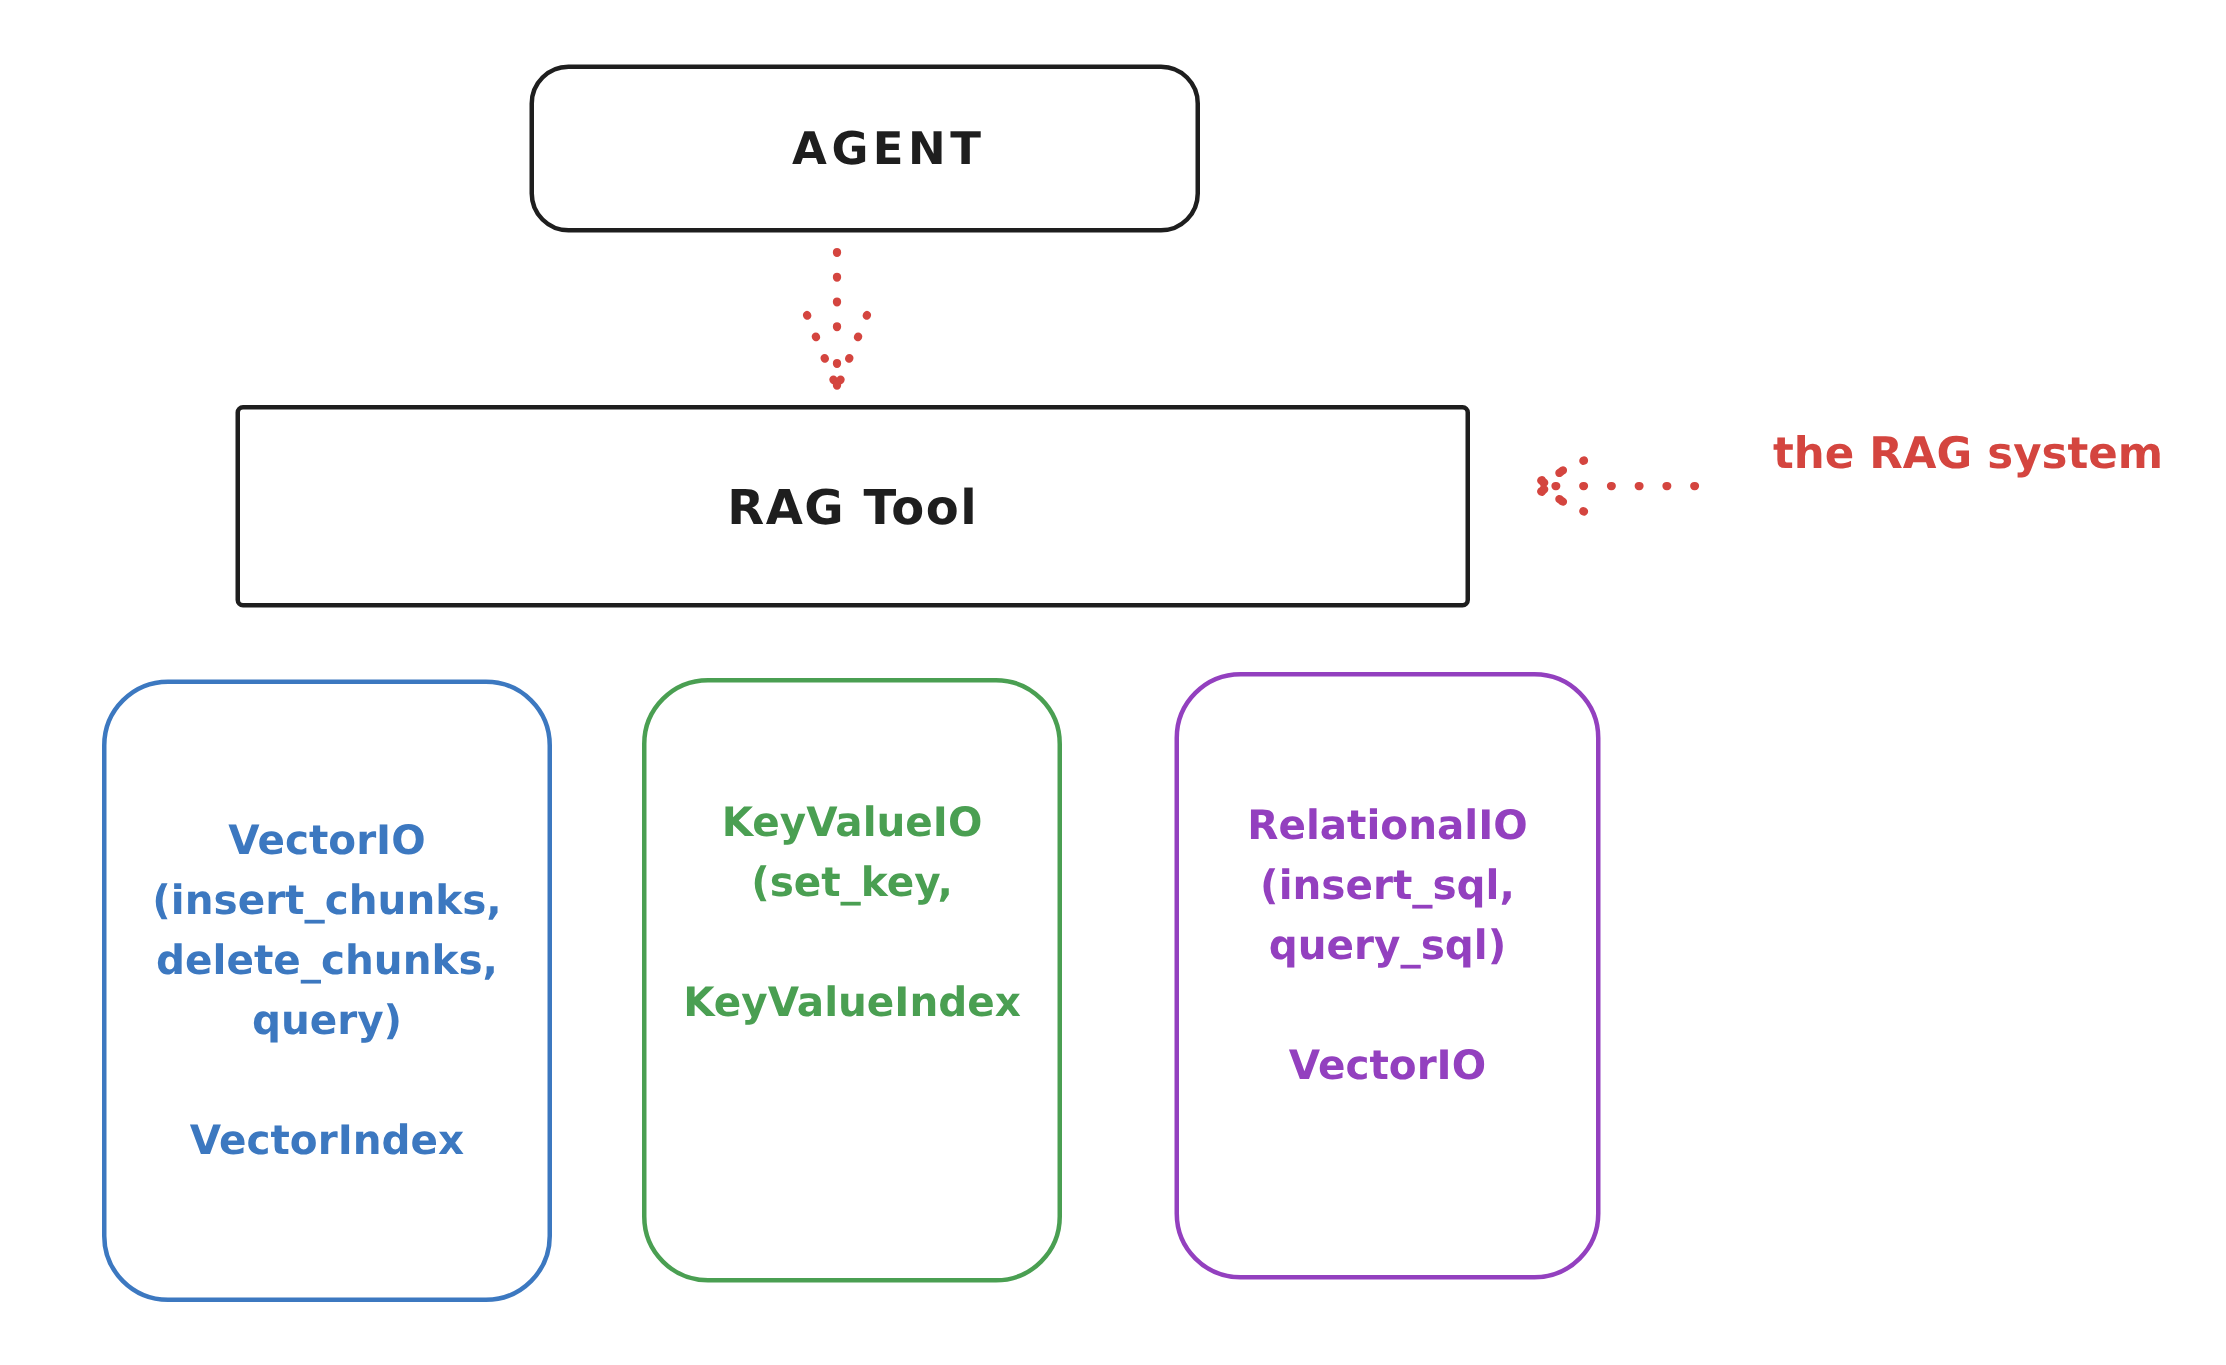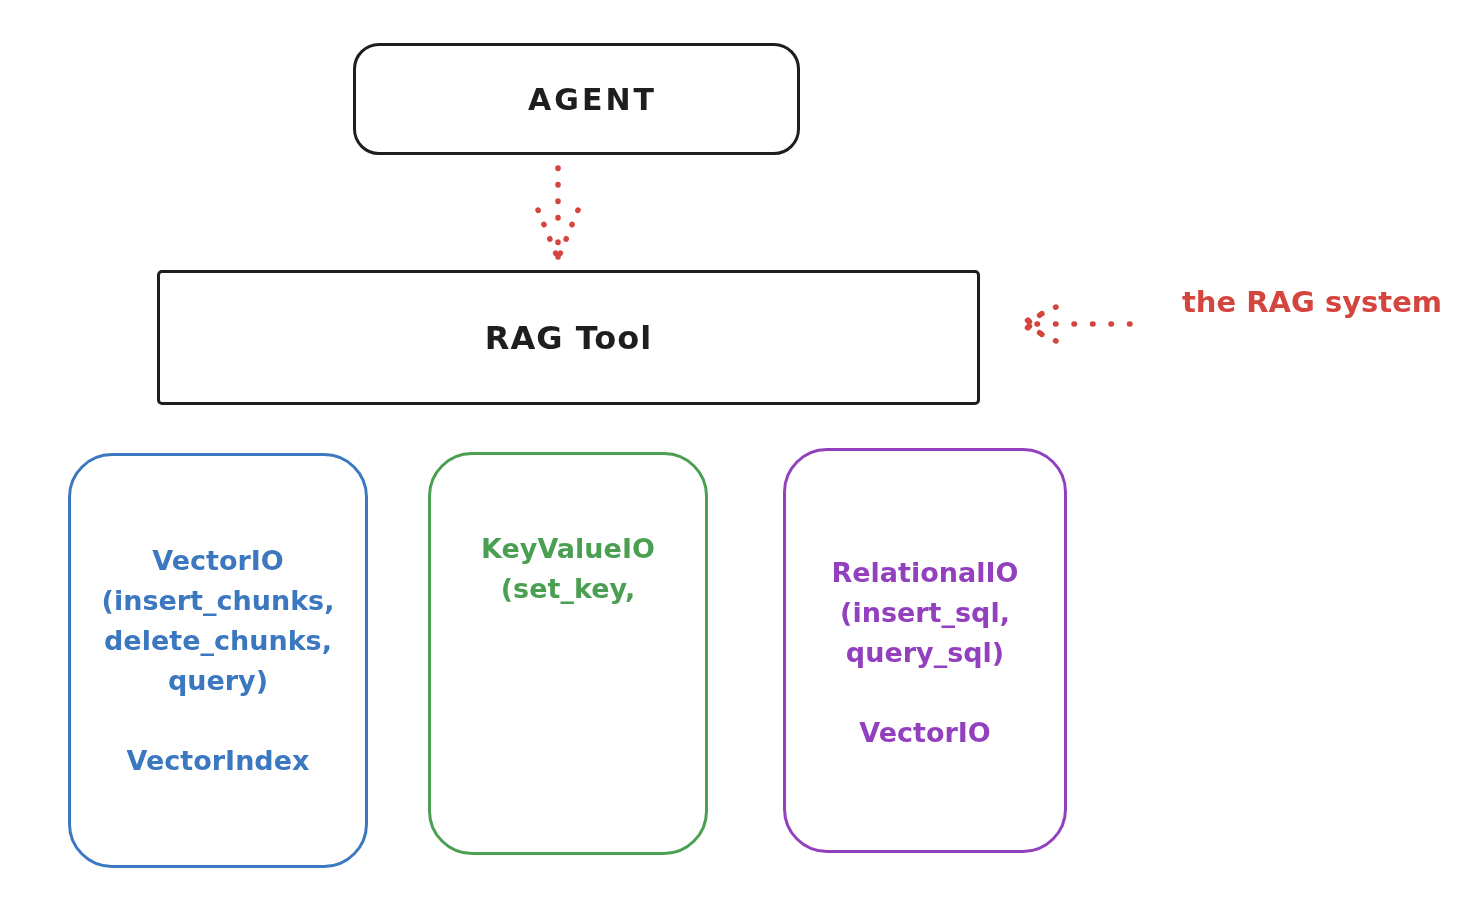--- a/index.html
+++ b/index.html
@@ -59,21 +59,21 @@
   .iobox .line {
     font-size: 27px;
     font-weight: bold;
     line-height: 40px;
     white-space: nowrap;
   }
   .iobox .index-label { margin-top: 40px; }
 
   .vector-box     { left: 68px;  top: 453px; width: 300px; height: 415px; padding-top: 85px;  }
   .keyvalue-box   { left: 428px; top: 452px; width: 280px; height: 403px; padding-top: 74px; }
-  .relational-box { left: 783px; top: 448px; width: 284px; height: 405px; padding-top: 102px; }
+  .relational-box { left: 783px; top: 448px; width: 284px; height: 405px; padding-top: 80px; }
 
   
   .annotation {
     position: absolute;
     left: 1140px; top: 281px;
     width: 344px;
     text-align: center;
     font-size: 29px;
     font-weight: bold;
     line-height: 42px;
@@ -127,20 +127,21 @@
       <div class="line">delete_chunks,</div>
       <div class="line">query)</div>
       <div class="line index-label">VectorIndex</div>
     </div>
   </div>
 
   <div class="iobox keyvalue-box" style="border-color:#4a9f52; color:#4a9f52">
     <div class="content">
       <div class="line">KeyValueIO</div>
       <div class="line">(set_key,</div>
+      <div class="line index-label">KeyValueIndex</div>
     </div>
   </div>
 
   <div class="iobox relational-box" style="border-color:#9340bf; color:#9340bf">
     <div class="content">
       <div class="line">RelationalIO</div>
       <div class="line">(insert_sql,</div>
       <div class="line">query_sql)</div>
       <div class="line index-label">VectorIO</div>
     </div>

